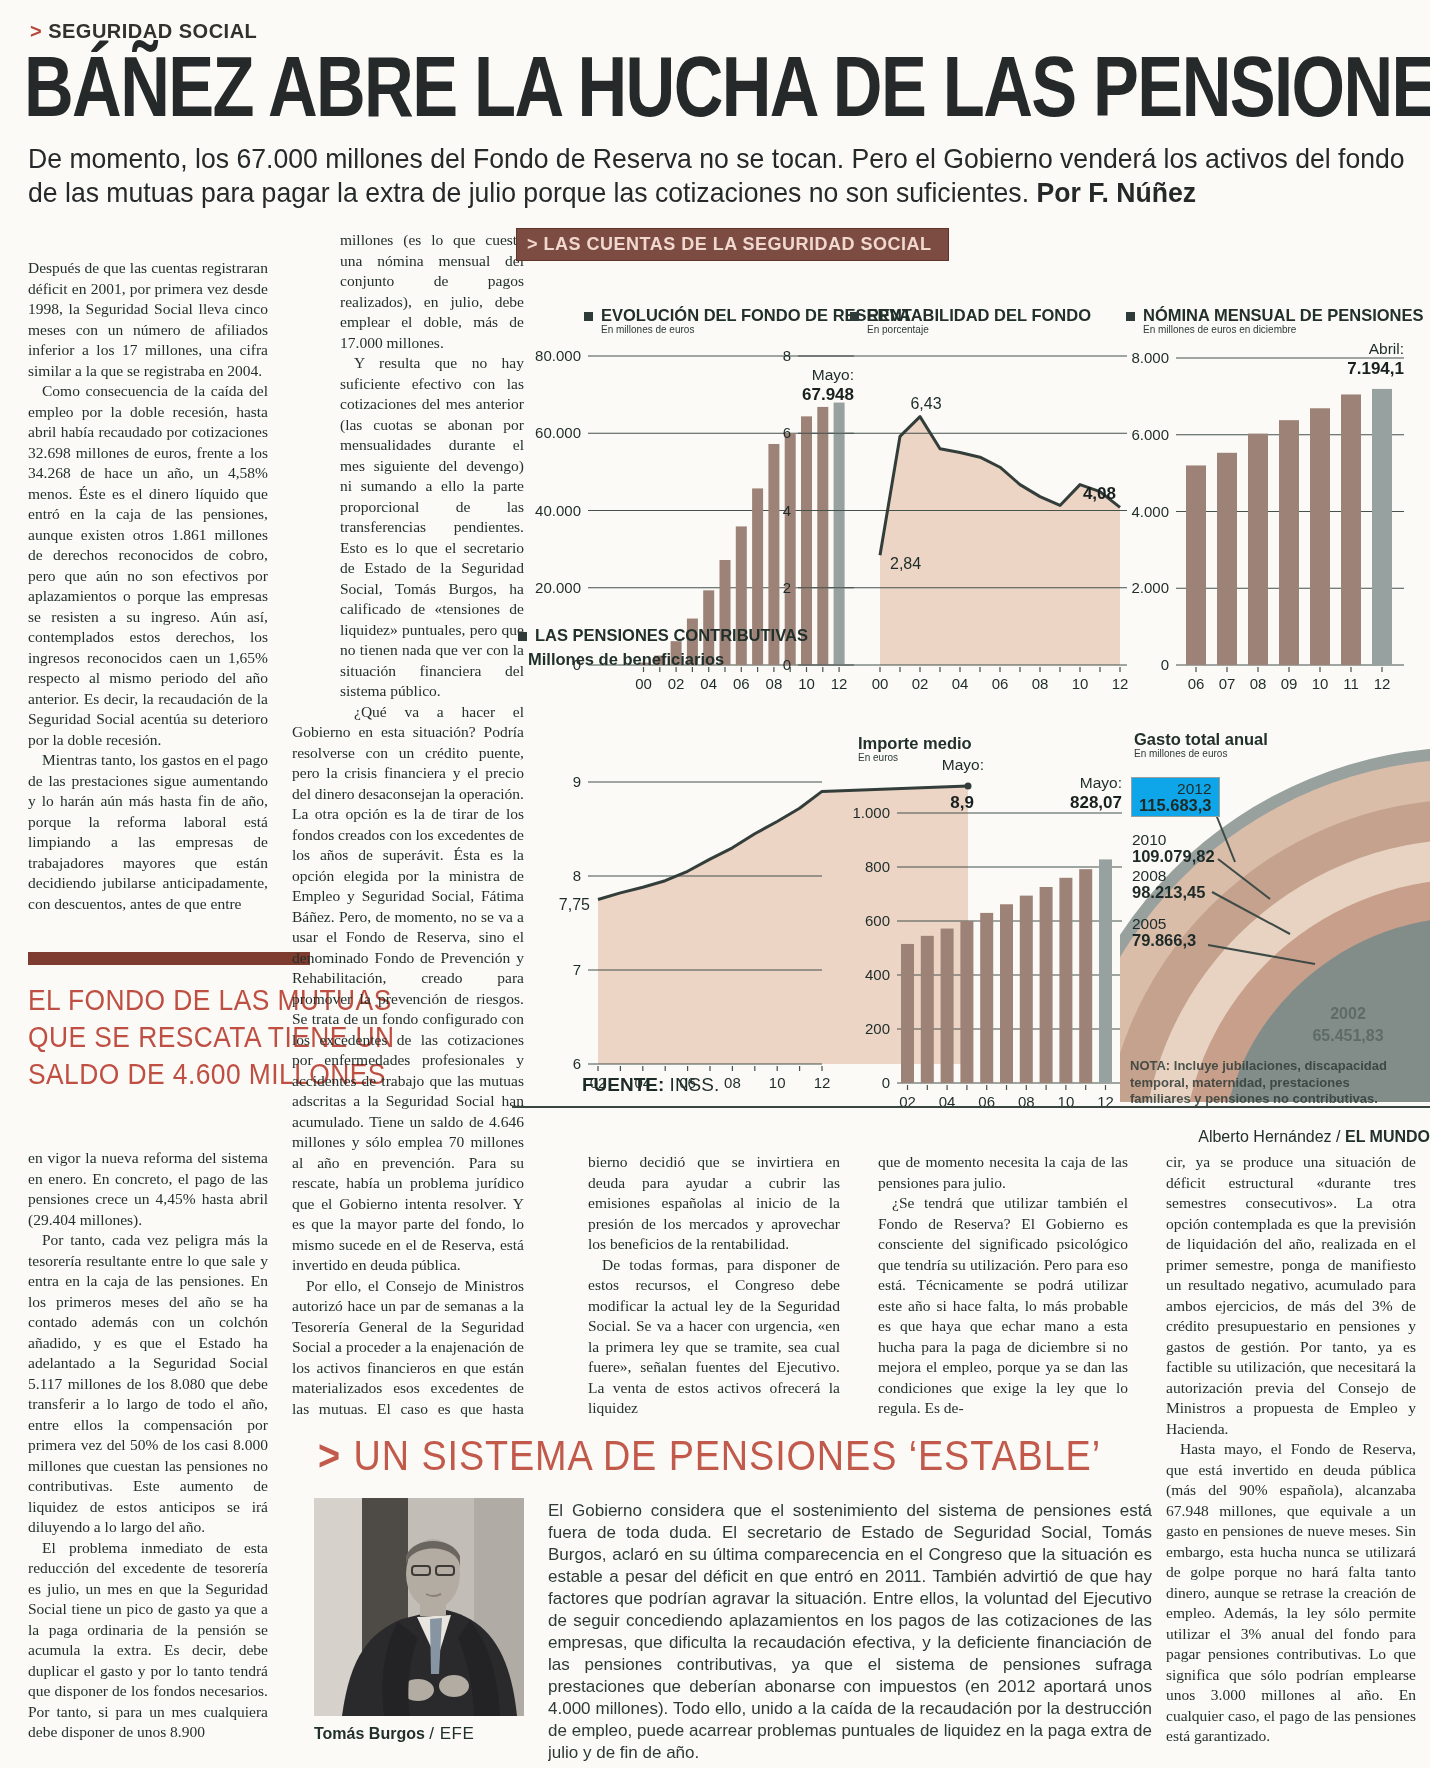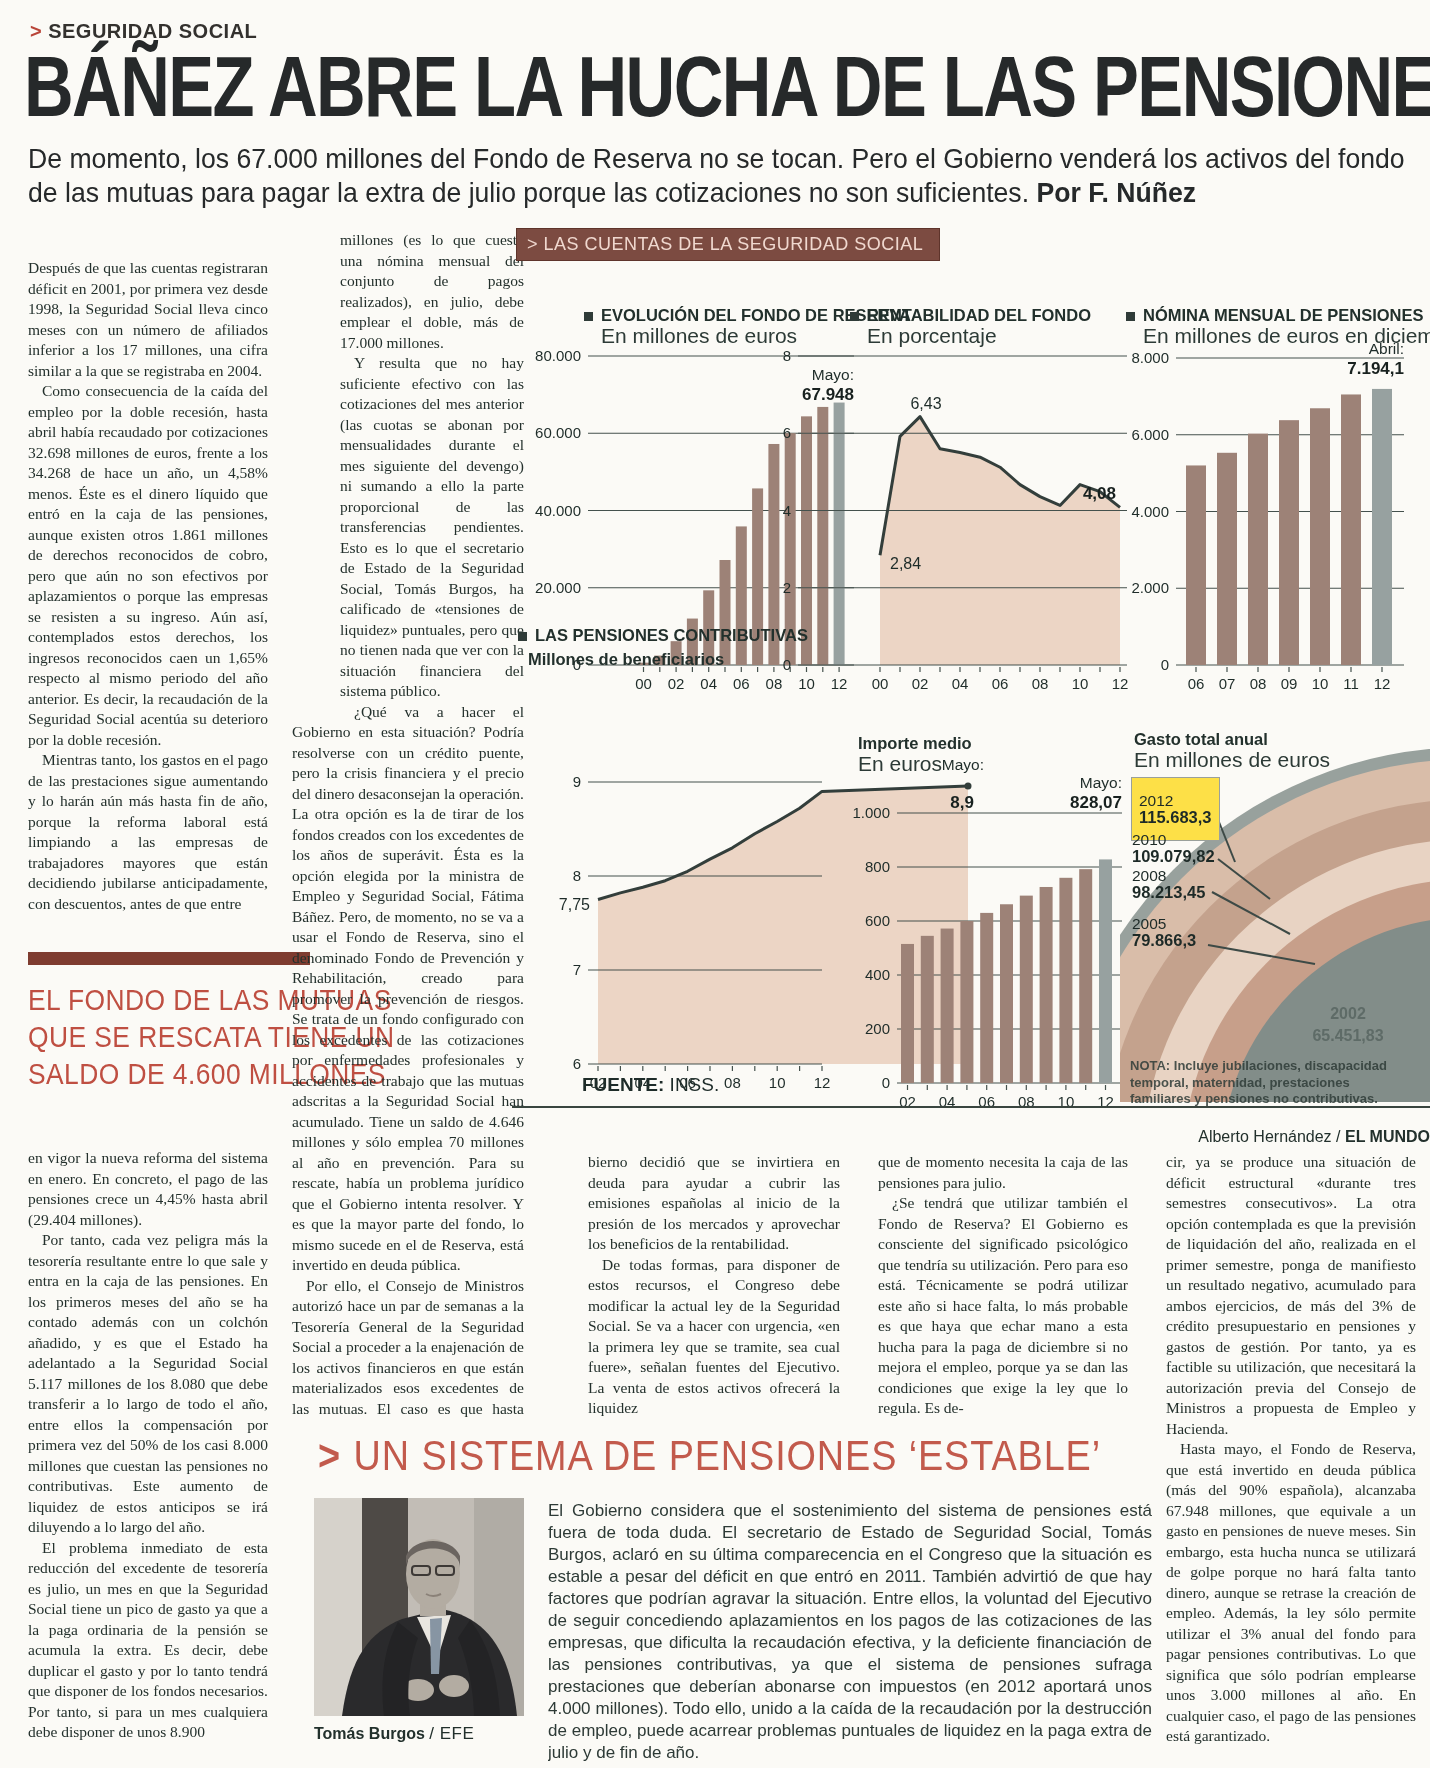--- a/index.html
+++ b/index.html
@@ -28,40 +28,40 @@
   .col5{left:1166px;top:1152px;width:250px;height:616px;}
   .pq-float{float:left;width:48px;height:238px;margin-top:252px;}
   
   .pullquote{position:absolute;left:28px;top:952px;width:302px;}
   .pq-bar{width:282px;height:13px;background:#7e3c30;margin-bottom:16px;}
   .pq-line{font-family:"Liberation Sans",sans-serif;font-size:30px;line-height:37px;
            color:#bf4f42;letter-spacing:.5px;transform:scaleX(.88);transform-origin:left top;white-space:nowrap;}
   
   .infographic{position:absolute;left:512px;top:222px;width:918px;height:908px;}
   .ig-banner{position:absolute;left:4px;top:6px;background:#7c4b41;border:1px solid #5e342b;
-             color:#f0d8cf;font-family:"Liberation Sans",sans-serif;font-weight:normal;font-size:18px;
+             color:#f0d8cf;font-family:"Liberation Sans",sans-serif;font-weight:bold;font-size:18px;
              padding:5px 16px 5px 10px;letter-spacing:.5px;}
   .ig-ct{position:absolute;font-family:"Liberation Sans",sans-serif;font-weight:bold;font-size:16.5px;
          color:#22302c;line-height:18px;white-space:nowrap;z-index:3;}
   .ig-ct .bullet{display:inline-block;width:9px;height:9px;background:#2f3b38;margin-right:8px;}
-  .ig-cs{position:absolute;font-family:"Liberation Sans",sans-serif;font-size:21px;color:#2c3a36;
+  .ig-cs{position:absolute;font-family:"Liberation Sans",sans-serif;font-size:10px;color:#2c3a36;
          white-space:nowrap;z-index:3;}
   .ig-svg{position:absolute;overflow:visible;}
   .rings-svg{position:absolute;overflow:hidden;z-index:1;}
   svg text{font-family:"Liberation Sans",sans-serif;}
   .axlbl{font-size:15px;fill:#1e2c29;}
   .xlbl{font-size:15px;fill:#1e2c29;}
   .annl{font-size:15.5px;fill:#1e2c29;}
   .annv{font-size:17px;font-weight:bold;fill:#18211f;}
   .ptl{font-size:16px;fill:#1e2c29;}
   .ptlb{font-size:17px;font-weight:bold;fill:#18211f;}
   .ig-callout{position:absolute;font-family:"Liberation Sans",sans-serif;color:#1d2a27;z-index:3;line-height:16px;}
   .ig-callout .yr{font-size:15.5px;}
   .ig-callout .val{font-size:16.5px;font-weight:bold;}
-  .ig-box2012{background:#fde047;padding:15px 7px;box-shadow:0 0 0 1px #9aa09b;}
+  .ig-box2012{background:#0ea5e9;padding:3px 7px;box-shadow:0 0 0 1px #9aa09b;text-align:right;}
   .ig-note{position:absolute;left:618px;top:836px;width:260px;z-index:5;
            font-family:"Liberation Sans",sans-serif;font-size:13px;line-height:16.5px;color:#2f3c38;font-weight:bold;opacity:.85;}
   .ig-rule{position:absolute;left:0;top:884px;width:918px;height:2px;background:#39453f;}
   .ig-source{position:absolute;left:70px;top:852px;font-family:"Liberation Sans",sans-serif;font-size:19px;color:#1e2c29;z-index:3;}
   .ig-source b{font-weight:bold;}
   .ig-credit{position:absolute;left:512px;top:1128px;width:918px;text-align:right;
              font-family:"Liberation Sans",sans-serif;font-size:16px;color:#22302c;}
   .ig-credit b{font-weight:bold;text-align:center;}
   
   .est-head{position:absolute;left:318px;top:1432px;margin:0;font-family:"Liberation Sans",sans-serif;

